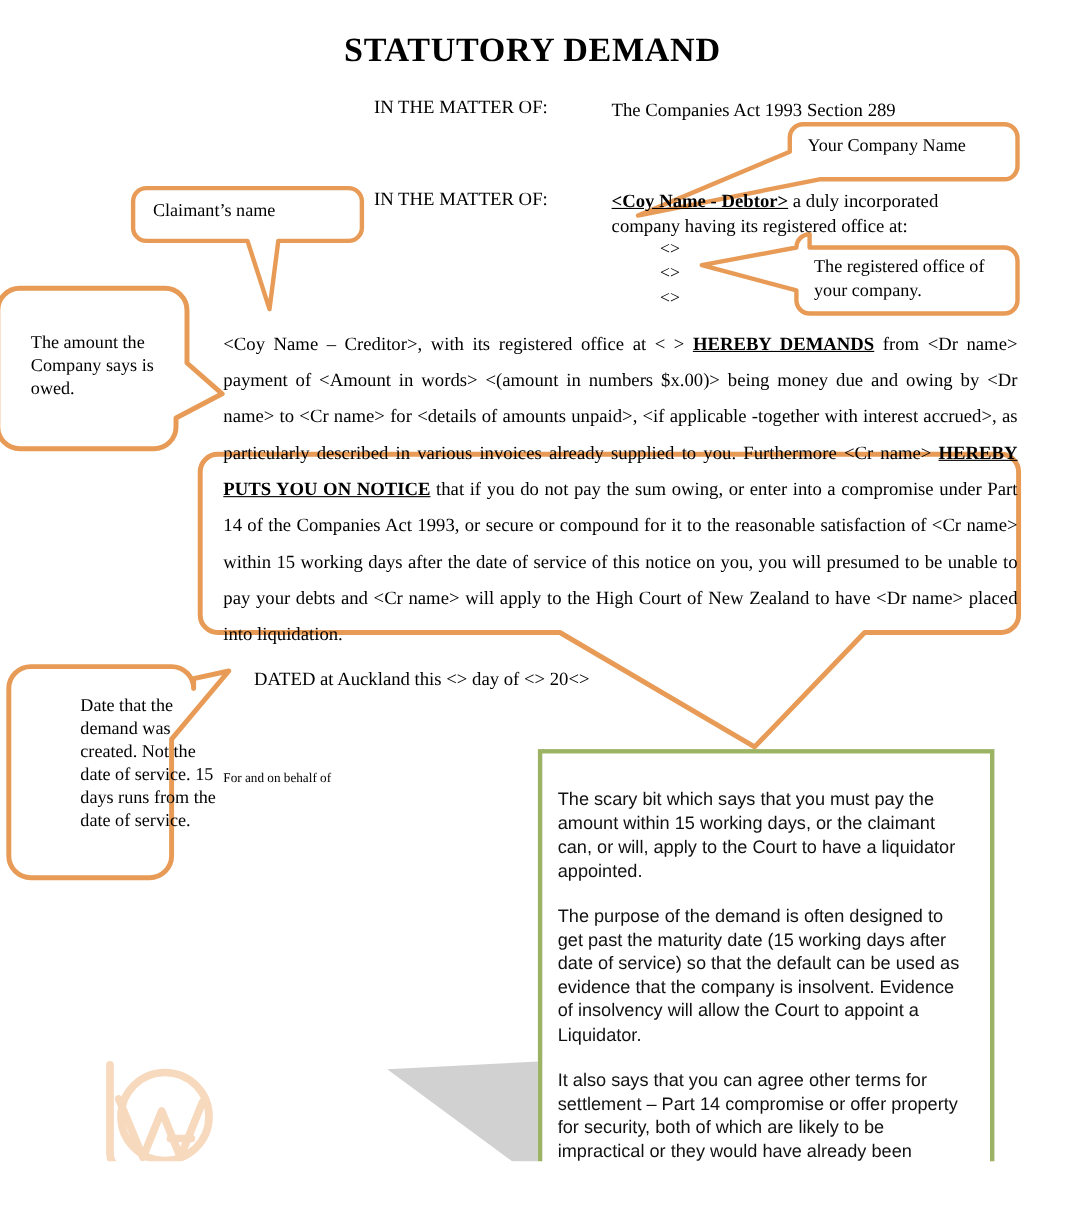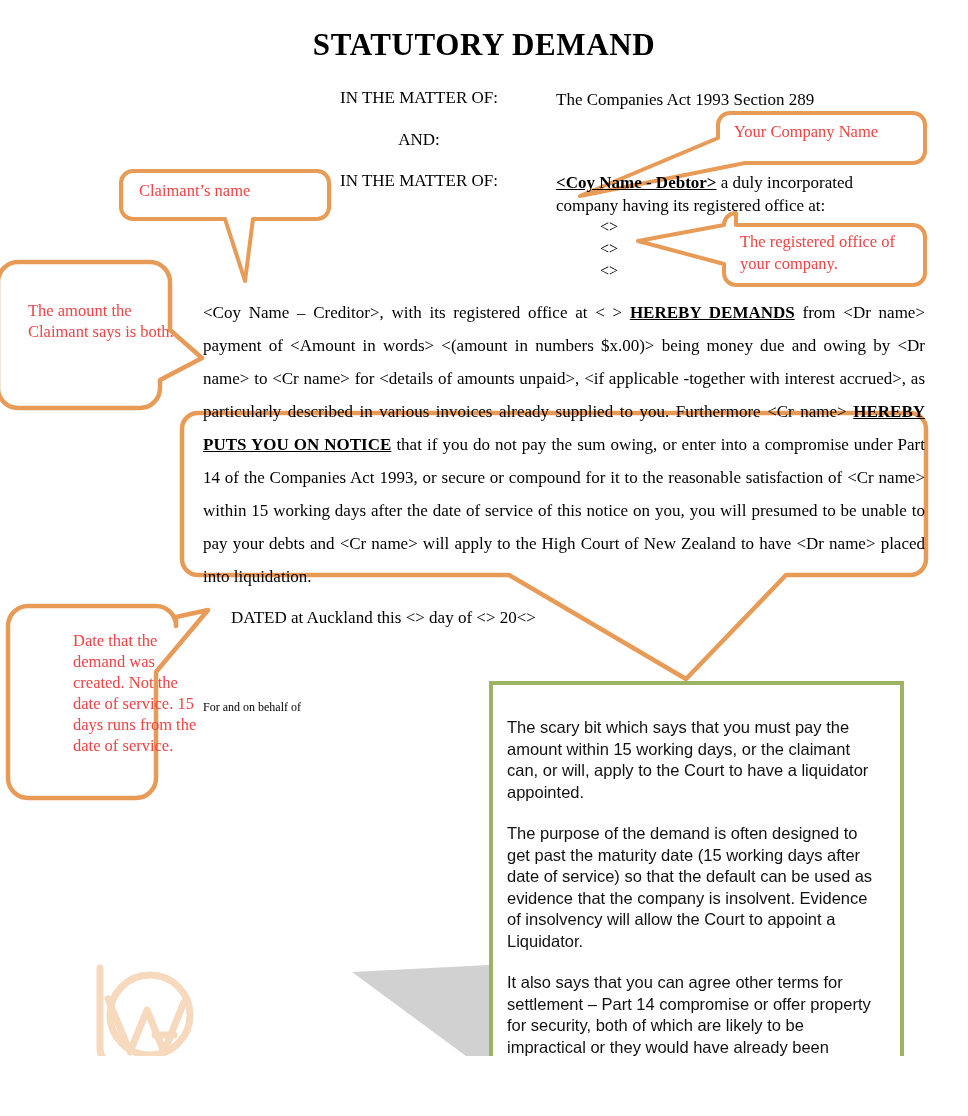--- a/index.html
+++ b/index.html
@@ -121,21 +121,21 @@
     font-family: "Liberation Serif", serif;
     font-size: 12px;
   }
 
   
   .callout-text {
     position: absolute;
     font-family: "Liberation Serif", serif;
     font-size: 16.5px;
     line-height: 21px;
-    color: #ef4444;
+    color: #000000;
   }
   #co-claimant-name { left: 139px; top: 180px; width: 180px; }
   #co-amount-owed   { left: 28px;  top: 300px; width: 150px; }
   #co-company-name  { left: 734px; top: 121px; width: 190px; }
   #co-registered    { left: 740px; top: 231px; width: 175px; line-height: 22px; }
   #co-date-note     { left: 37px;  top: 630px; width: 135px; line-height: 21px; margin-left: 36px; }
 
   
   #green-box {
     position: absolute;
@@ -210,40 +210,39 @@
     </g>
   </svg>
 
   <div class="doc-layer">
 
     <div id="doc-title">STATUTORY DEMAND</div>
 
     <div class="matter-label" id="matter1-label">IN THE MATTER OF:</div>
     <div class="matter-value" id="matter1-value">The Companies Act 1993 Section 289</div>
 
-    <div class="matter-label" id="and-label">AND:</div>
 
     <div class="matter-label" id="matter2-label">IN THE MATTER OF:</div>
     <div class="matter-value" id="matter2-value"><span class="debtor">&lt;Coy Name - Debtor&gt;</span><span> a duly incorporated company having its registered office at:</span></div>
 
     <div class="office-lines">
       <div>&lt;&gt;</div>
       <div>&lt;&gt;</div>
       <div>&lt;&gt;</div>
     </div>
 
     <div id="body-para"><span>&lt;Coy Name – Creditor&gt;, with its registered office at &lt; &gt; </span><span class="emph">HEREBY DEMANDS</span><span> from &lt;Dr name&gt; payment of &lt;Amount in words&gt; &lt;(amount in numbers $x.00)&gt; being money due and owing by &lt;Dr name&gt; to &lt;Cr name&gt; for &lt;details of amounts unpaid&gt;, &lt;if applicable -together with interest accrued&gt;, as particularly described in various invoices already supplied to you. Furthermore &lt;Cr name&gt; </span><span class="emph">HEREBY PUTS YOU ON NOTICE</span><span> that if you do not pay the sum owing, or enter into a compromise under Part 14 of the Companies Act 1993, or secure or compound for it to the reasonable satisfaction of &lt;Cr name&gt; within 15 working days after the date of service of this notice on you, you will presumed to be unable to pay your debts and &lt;Cr name&gt; will apply to the High Court of New Zealand to have &lt;Dr name&gt; placed into liquidation.</span></div>
 
     <div id="dated-line">DATED at Auckland this &lt;&gt; day of &lt;&gt; 20&lt;&gt;</div>
     <div id="behalf-line">For and on behalf of</div>
   </div>
 
   <div class="callout-text-layer">
     <div class="callout-text" id="co-claimant-name">Claimant’s name</div>
-    <div class="callout-text" id="co-amount-owed">The amount the Claimant says is both.</div>
+    <div class="callout-text" id="co-amount-owed">The amount the Company says is owed.</div>
     <div class="callout-text" id="co-company-name">Your Company Name</div>
     <div class="callout-text" id="co-registered">The registered office of your company.</div>
     <div class="callout-text" id="co-date-note">Date that the demand was created. Not the date of service. 15 days runs from the date of service.</div>
   </div>
 
   <div id="green-box">
     <div id="green-box-inner">
       <p>The scary bit which says that you must pay the amount within 15 working days, or the claimant can, or will, apply to the Court to have a liquidator appointed.</p>
       <p>The purpose of the demand is often designed to get past the maturity date (15 working days after date of service) so that the default can be used as evidence that the company is insolvent. Evidence of insolvency will allow the Court to appoint a Liquidator.</p>
       <p>It also says that you can agree other terms for settlement – Part 14 compromise or offer property for security, both of which are likely to be impractical or they would have already been considered.</p>

